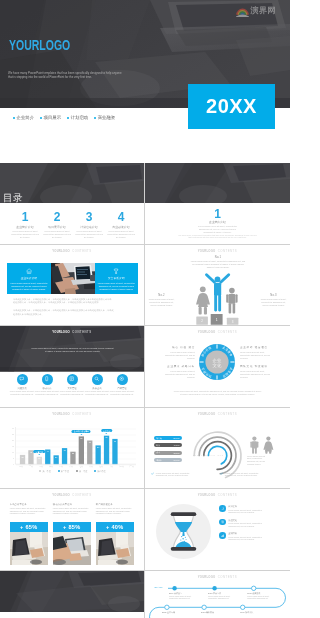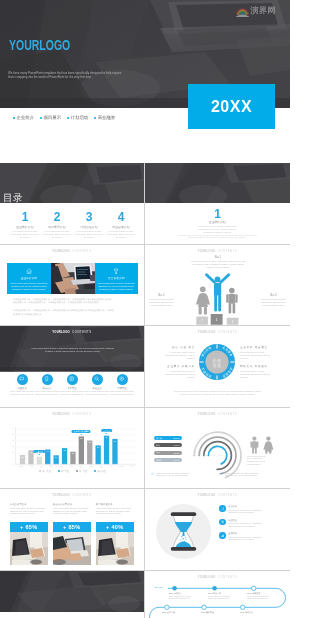--- a/index.html
+++ b/index.html
@@ -15,21 +15,21 @@
   .wm{position:absolute;right:14px;top:4px;display:flex;align-items:center;gap:2px;opacity:.55;}
   .wm .arc{width:13px;height:13px;}
   .wm .wt{font-size:8px;color:#c8c8c8;letter-spacing:.5px;font-weight:700;}
   .logo{position:absolute;left:9px;top:37px;color:#2fa9e4;font-weight:700;
         font-size:14px;letter-spacing:0px;font-family:"Liberation Sans",sans-serif;
         transform:scaleX(.75);transform-origin:left top;}
   .h1{position:absolute;left:7px;top:51px;color:#fff;font-weight:700;font-size:16.8px;letter-spacing:0px;white-space:nowrap;}
   .sub{position:absolute;left:8px;top:70.5px;color:#b0b0b0;font-size:2.9px;line-height:4.2px;width:152px;}
   .yearbox{position:absolute;left:188px;top:84px;width:87px;height:45px;background:#02ace9;
            display:flex;align-items:center;justify-content:center;}
-  .yearbox span{color:#fff;font-weight:700;font-size:16px;letter-spacing:.5px;}
+  .yearbox span{color:#fff;font-weight:700;font-size:20px;letter-spacing:.5px;}
   .navrow{position:absolute;left:13px;top:115px;display:flex;gap:6px;align-items:center;}
   .navrow .ni{display:flex;align-items:center;gap:1.5px;font-size:4.4px;color:#5a5a5a;}
   .navrow .dot{width:2px;height:2px;background:#02ace9;border-radius:50%;}
 
   
   .grid{position:absolute;left:0;top:163px;width:290px;display:flex;flex-wrap:wrap;}
   .sl{width:145px;height:81.5px;}
   .sl.rb{border-right:1px solid #d0d0d0;}
   .sl.bb{border-bottom:1px solid #d0d0d0;}
   .hdr{position:absolute;left:0;top:4.3px;width:100%;text-align:center;font-size:2.8px;letter-spacing:.15px;z-index:5;}

